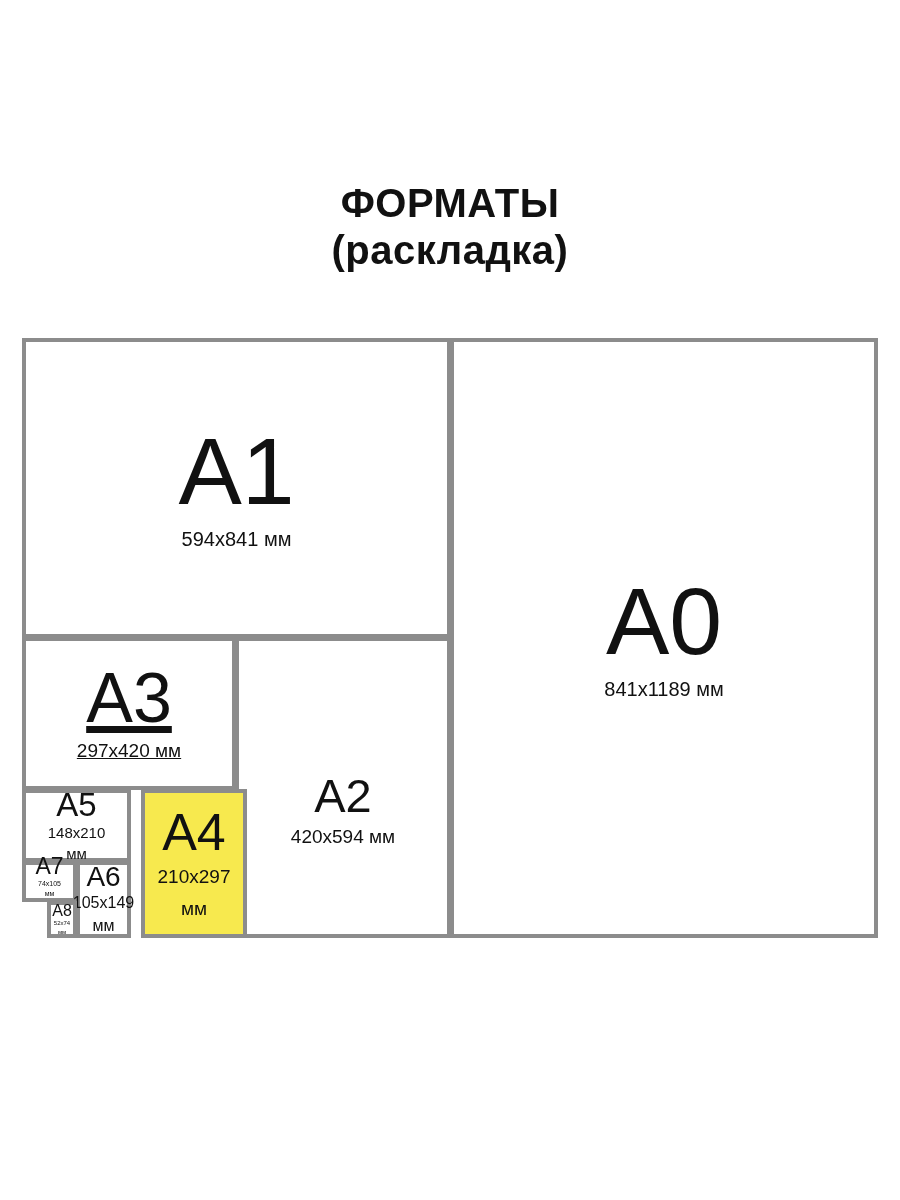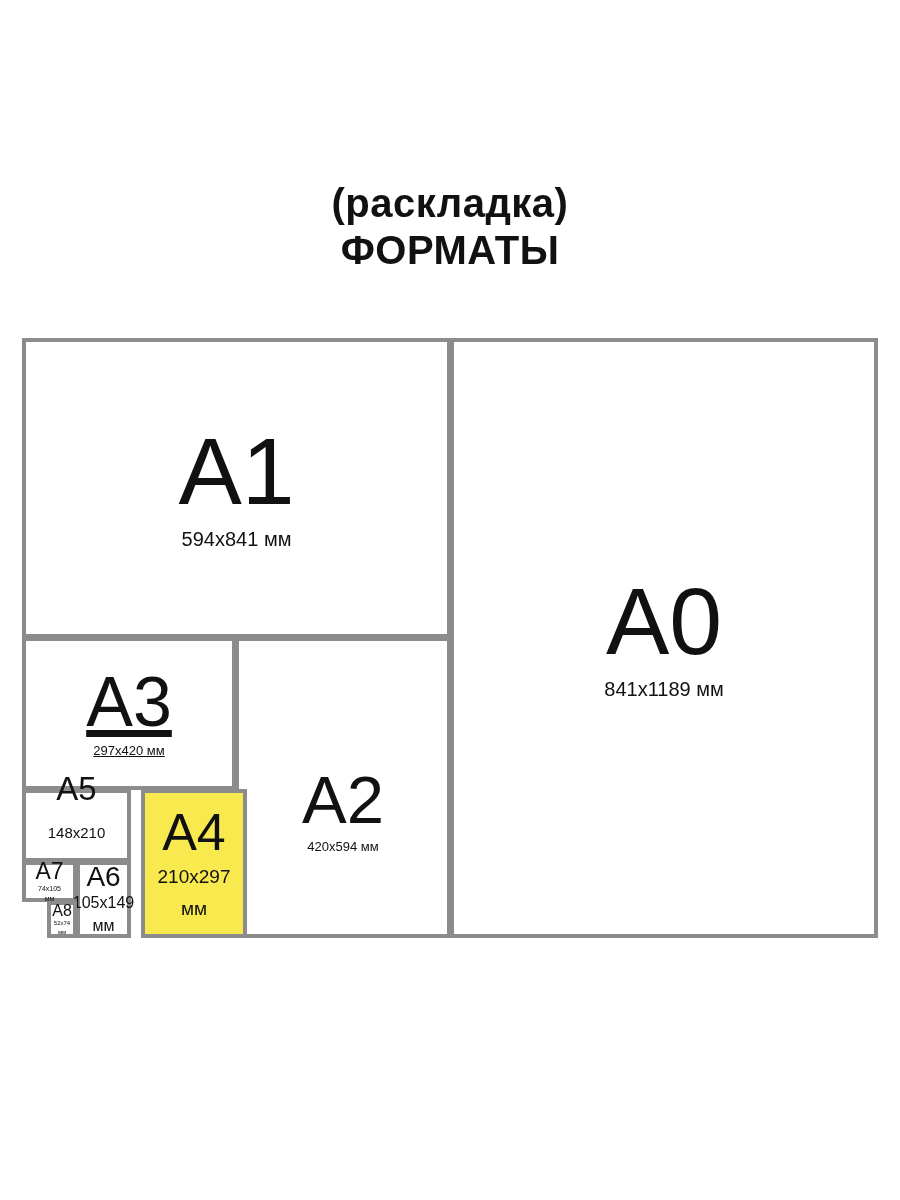--- a/index.html
+++ b/index.html
@@ -45,48 +45,48 @@
     text-align: center;
     line-height: 1;
   }
   .fmt .name { line-height: 1; white-space: nowrap; }
   .fmt .dims, .fmt .dims2 { line-height: 1.3; white-space: nowrap; }
 
   #box-a1 { left: 0;     top: 0;     width: 429px; height: 300px; gap: 7px; }
   #box-a0 { left: 428px; top: 0;     width: 428px; height: 600px; gap: 7px; }
   #box-a3 { left: 0;     top: 299px; width: 214px; height: 153px; gap: 6px; text-decoration: underline; }
   #box-a2 { left: 213px; top: 299px; width: 216px; height: 301px; gap: 6px; }
-  #box-a5 { left: 0;     top: 451px; width: 109px; height: 73px;  gap: 18px; }
+  #box-a5 { left: 0;     top: 451px; width: 109px; height: 73px;  gap: 2px; }
   #box-a4 { left: 108px; top: 451px; width: 106px; height: 149px; gap: 7px; margin-left: 11px; }
-  #box-a7 { left: 0;     top: 523px; width: 55px;  height: 41px;  gap: 1px; }
+  #box-a7 { left: 0;     top: 523px; width: 55px;  height: 41px;  gap: 1px; justify-content: flex-end; }
   #box-a6 { left: 54px;  top: 523px; width: 55px;  height: 77px;  gap: 2px; }
   #box-a8 { left: 25px;  top: 563px; width: 30px;  height: 37px;  gap: 1px; }
 
   #box-a1 .name, #box-a0 .name { font-size: 95px; }
   #box-a1 .dims, #box-a0 .dims { font-size: 20px; }
   #box-a3 .name { font-size: 70px; }
-  #box-a2 .name { font-size: 67px; margin-top: 46px; }
-  #box-a3 .dims, #box-a2 .dims { font-size: 13px; }
+  #box-a2 .name { font-size: 47px; margin-top: 46px; }
+  #box-a3 .dims, #box-a2 .dims { font-size: 19px; }
   #box-a5 .name { font-size: 33px; }
   #box-a5 .dims, #box-a5 .dims2 { font-size: 15px; }
   #box-a4 .name { font-size: 52px; }
   #box-a4 .dims, #box-a4 .dims2 { font-size: 19px; }
   #box-a7 .name { font-size: 23px; }
   #box-a7 .dims, #box-a7 .dims2 { font-size: 7px; }
   #box-a6 .name { font-size: 28px; }
   #box-a6 .dims, #box-a6 .dims2 { font-size: 16px; }
   #box-a8 .name { font-size: 16px; }
   #box-a8 .dims, #box-a8 .dims2 { font-size: 6px; }
 </style>
 </head>
 <body style="color: rgb(17, 17, 17); background: rgb(255, 255, 255);">
 
 <div class="title">
+  <div>ФОРМАТЫ</div>
   <div>(раскладка)</div>
-  <div>ФОРМАТЫ</div>
 </div>
 
 <div class="diagram">
 
   <div class="fmt" id="box-a1" style="border-color: rgb(140, 140, 140);">
     <div class="name">A1</div>
     <div class="dims">594x841 мм</div>
   </div>
 
   <div class="fmt" id="box-a0" style="border-color: rgb(140, 140, 140);">

